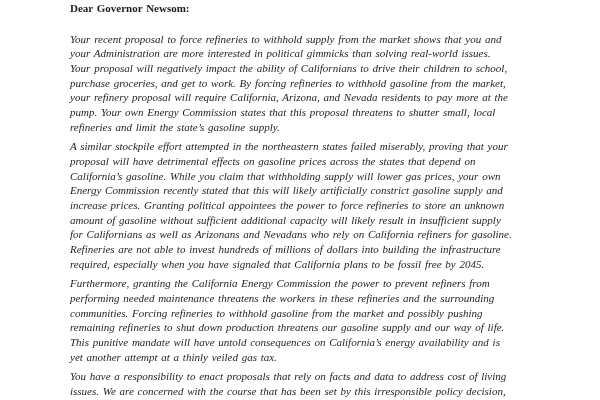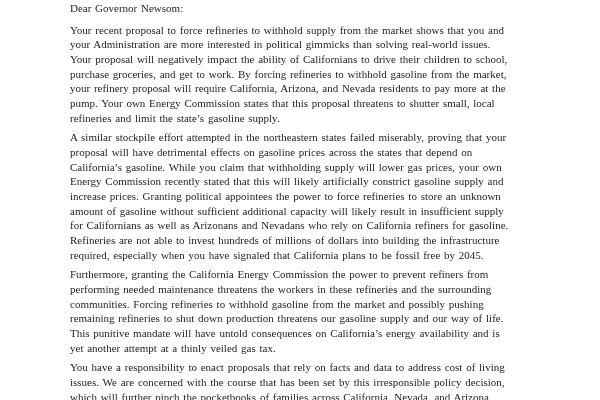--- a/index.html
+++ b/index.html
@@ -23,24 +23,26 @@
   }
   .letter-text {
     font-size: 11px;
     line-height: 14.67px;
     color: #1e1e1e;
     word-spacing: 1px;
     white-space: pre-line;
     filter: blur(0.25px);
   }
   p.salutation {
-    margin: 0 0 7px 0;
+    margin: 0 0 16px 0;
+    font-weight: bold;
   }
   p.para {
     margin: 0 0 5px 0;
+    font-style: italic;
   }
 </style>
 </head>
 <body>
 
 <div class="page">
   <p class="letter-text salutation">Dear Governor Newsom:</p>
   <p class="letter-text para">Your recent proposal to force refineries to withhold supply from the market shows that you and
 your Administration are more interested in political gimmicks than solving real-world issues.
 Your proposal will negatively impact the ability of Californians to drive their children to school,

